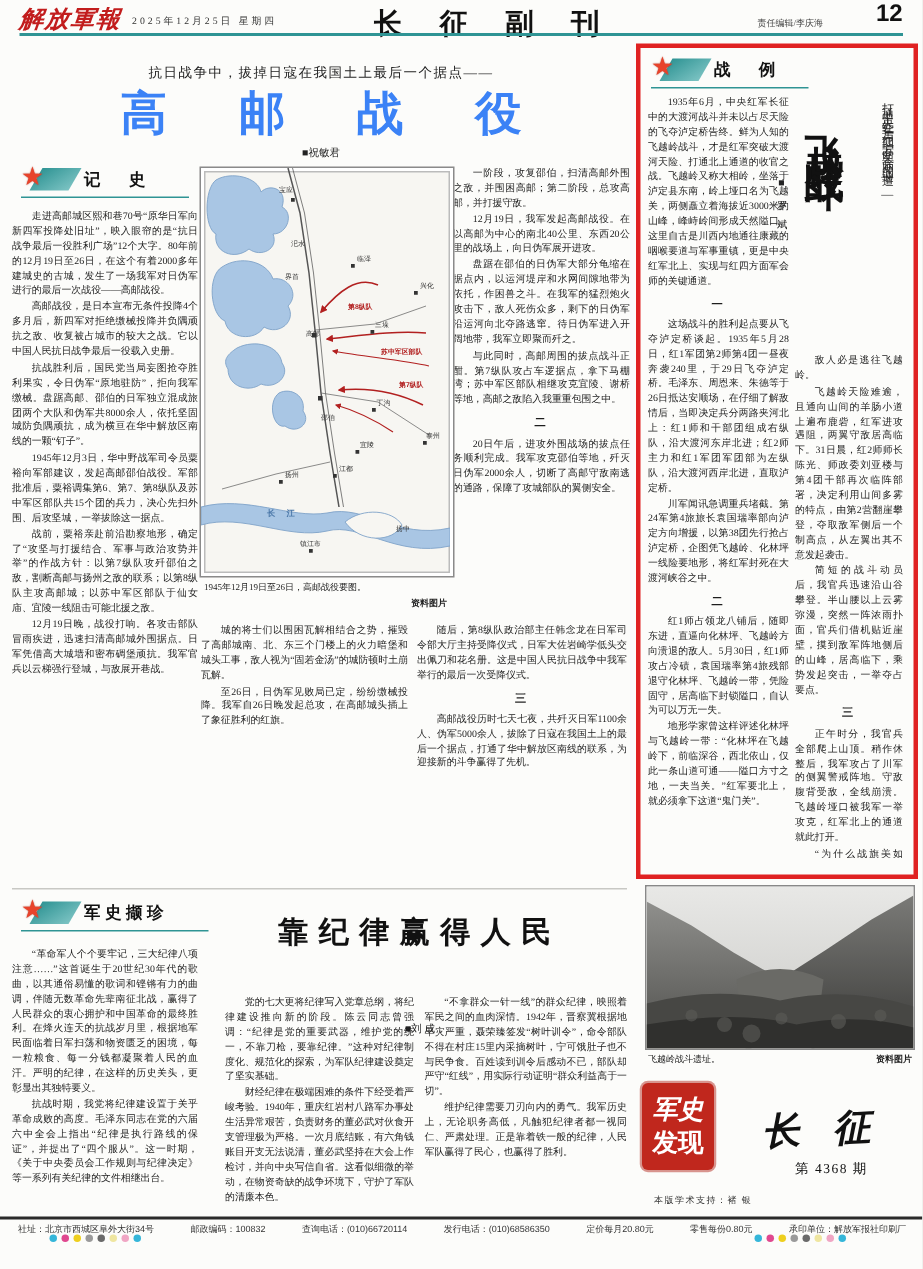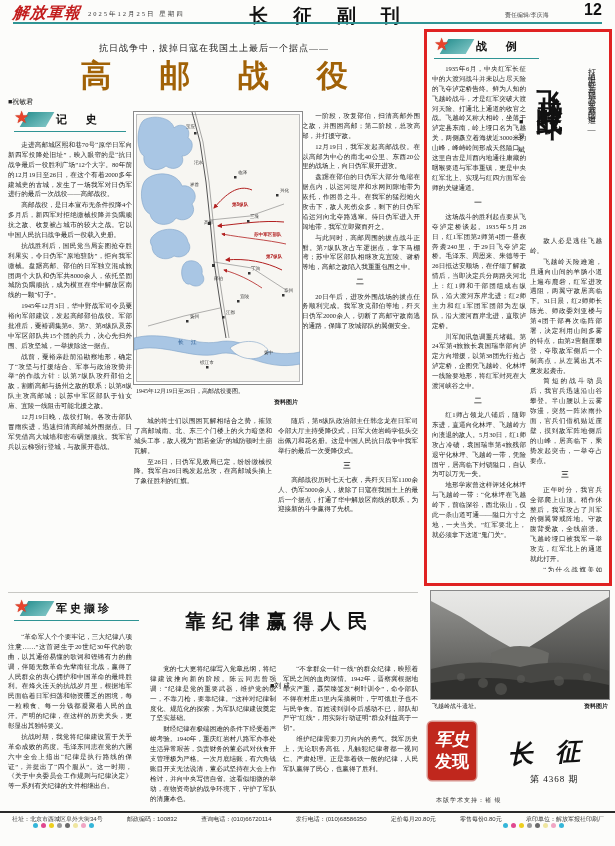--- a/index.html
+++ b/index.html
@@ -10,22 +10,22 @@
   
   #masthead-logo{left:13px;top:3px;font-size:16px;font-weight:bold;font-style:italic;color:#c21d1d;letter-spacing:1px;transform:skewX(-6deg);}
   #header-date{left:88px;top:10px;font-size:6.5px;letter-spacing:2px;color:#333;}
   #page-title{left:0;right:0;top:3px;text-align:center;font-size:19px;font-weight:bold;letter-spacing:10px;color:#111;padding-left:44px;}
   #editor-line{left:505px;top:11px;font-size:6px;color:#444;}
   #page-number{left:584px;top:1px;font-size:16px;font-weight:bold;color:#111;font-family:"Liberation Sans",sans-serif;}
   #header-rule{left:13px;top:22px;width:589px;height:2px;background:#2f9494;}
 
   
   #main-kicker{left:8px;top:42px;width:412px;text-align:center;font-size:9px;letter-spacing:1px;color:#222;}
-  #main-title{left:8px;top:55px;width:412px;text-align:center;font-size:31px;font-weight:bold;letter-spacing:20px;color:#a16207;text-indent:20px;}
-  #main-byline{left:8px;top:97px;width:412px;font-size:7px;color:#222;}
+  #main-title{left:8px;top:55px;width:412px;text-align:center;font-size:31px;font-weight:bold;letter-spacing:20px;color:#3b82f6;text-indent:20px;}
+  #main-byline{left:8px;top:97px;width:412px;text-align:center;font-size:7px;color:#222;}
 
   
   .sec-head{height:22px;}
   .sec-head .zband{position:absolute;left:10px;top:2px;width:26px;height:15px;background:linear-gradient(135deg,#2f9494,#7cc3c3);transform:skewX(-30deg);}
   .sec-head .star{position:absolute;left:0;top:-3px;font-size:17px;color:#e8432b;text-shadow:0 0 1px #a32;}
   .sec-head .label{position:absolute;left:42px;top:2px;font-size:11px;font-weight:bold;letter-spacing:8px;color:#111;white-space:nowrap;}
   .sec-head .rule{position:absolute;left:0;bottom:0;height:1px;background:#2f9494;width:100%;}
 
   
   .textcol{font-size:6.6px;line-height:1.5;text-align:justify;overflow:hidden;color:#1d1d1d;}

